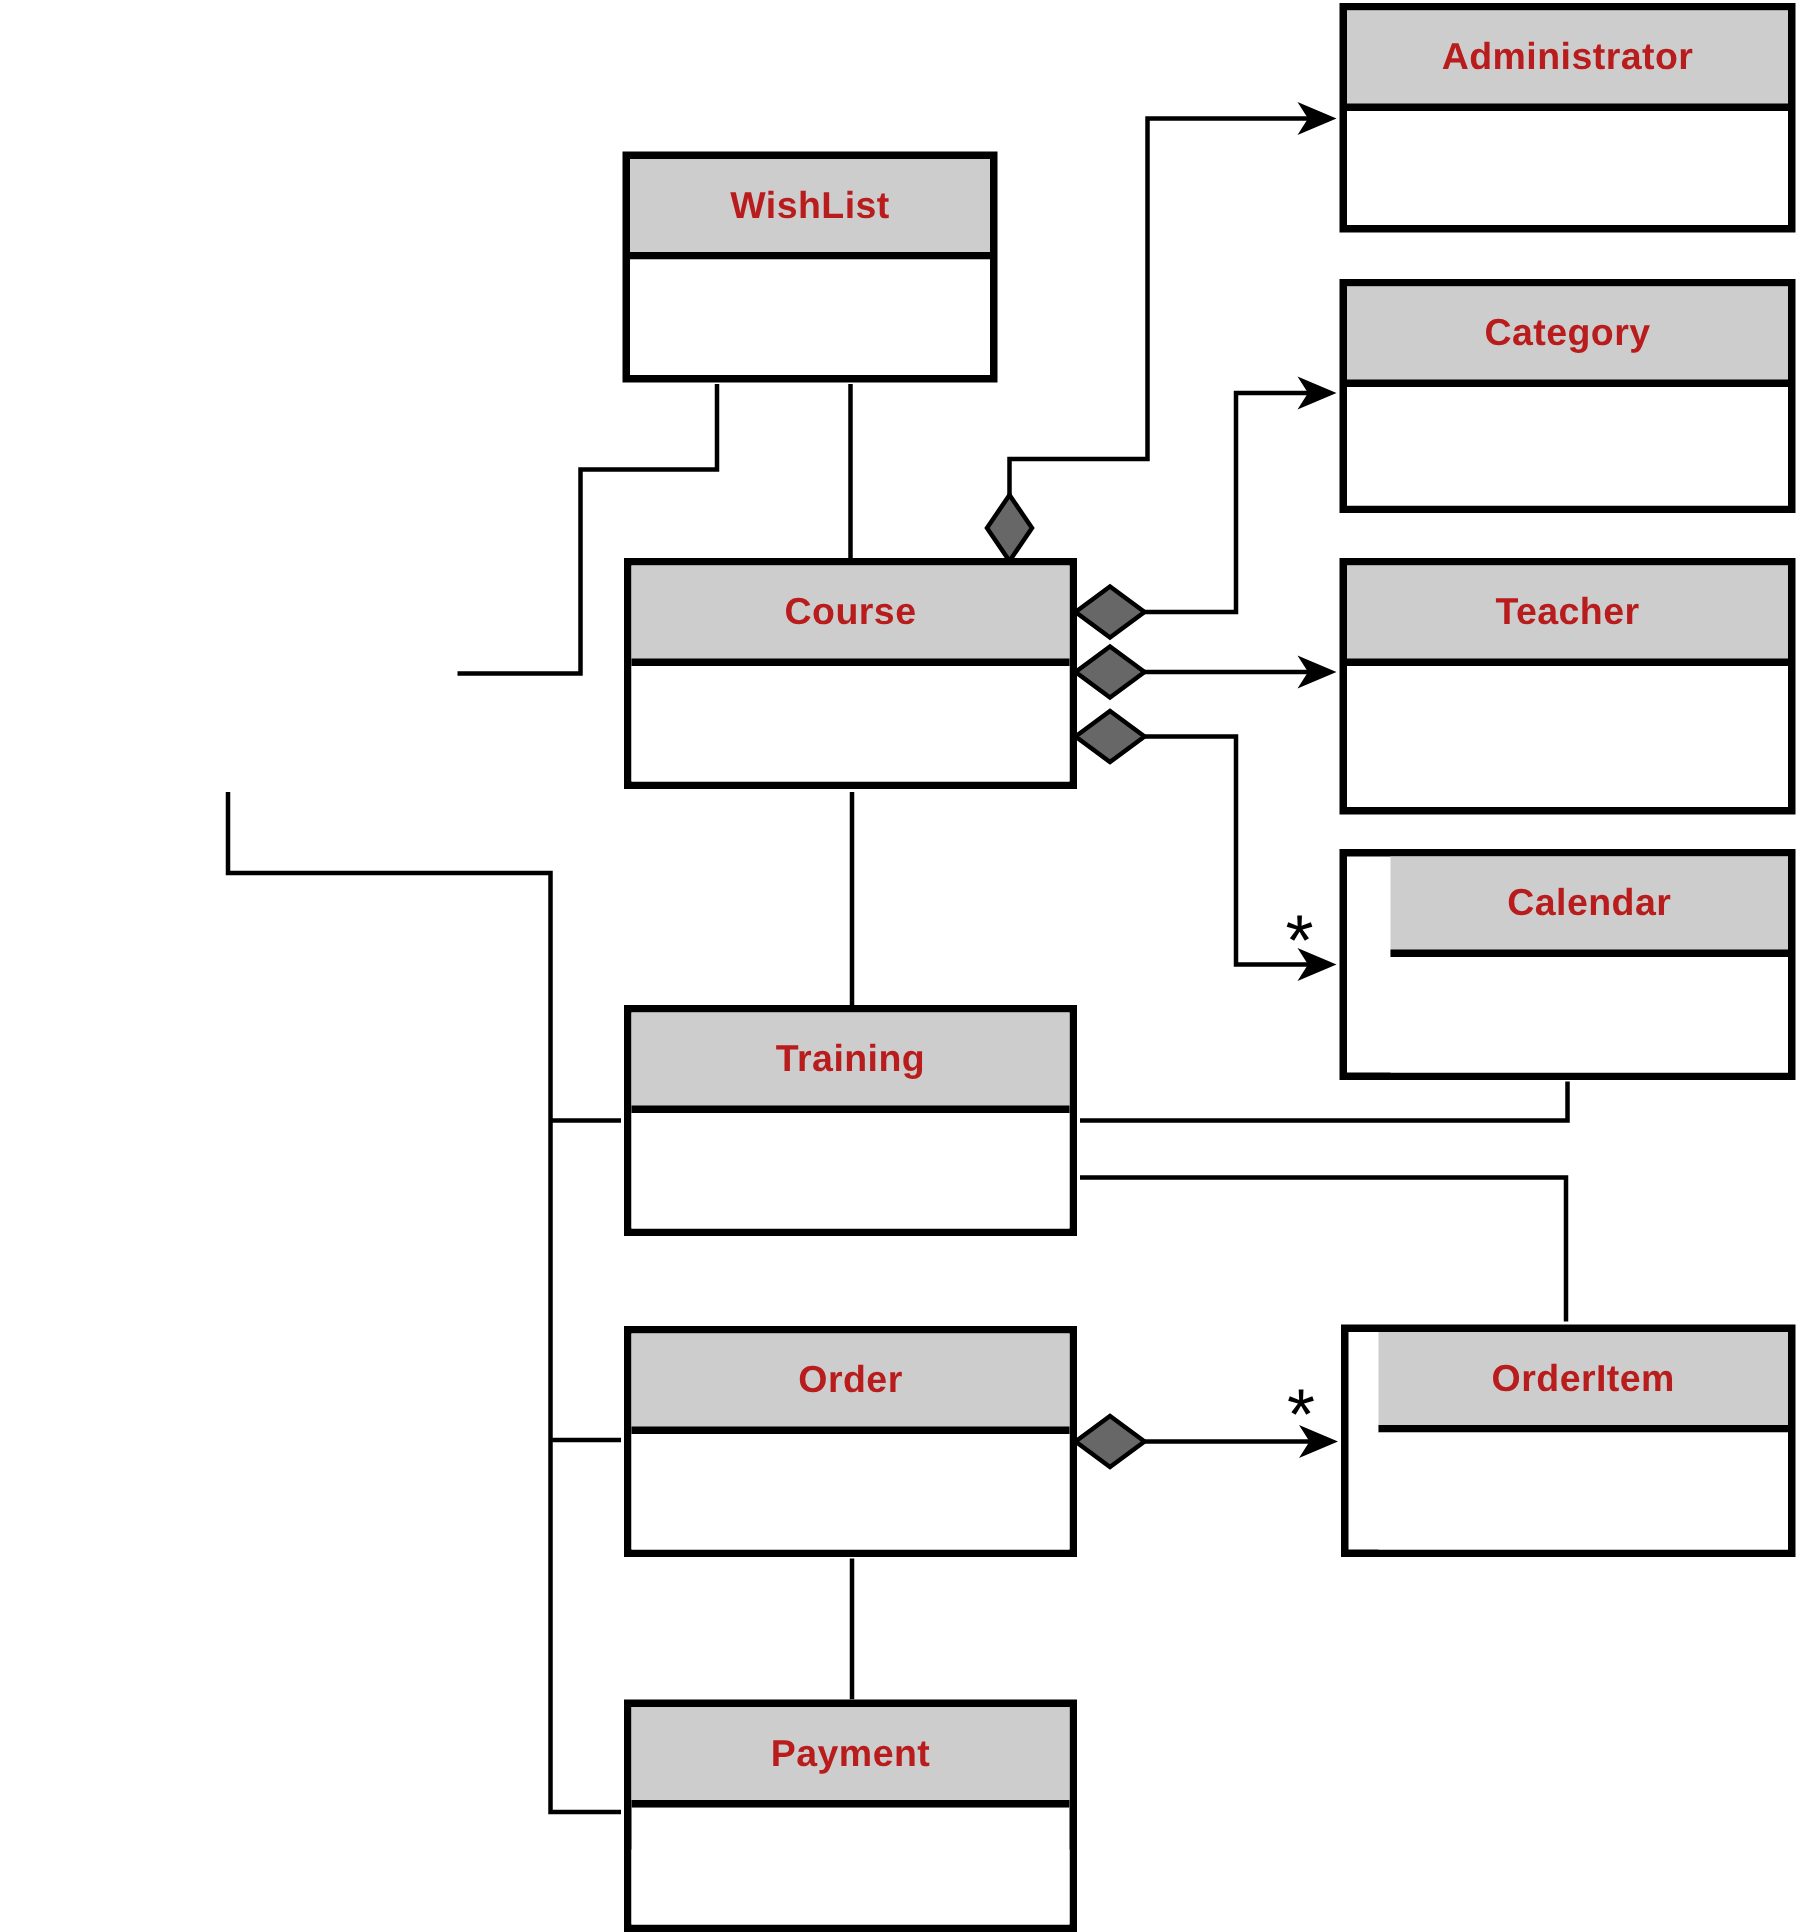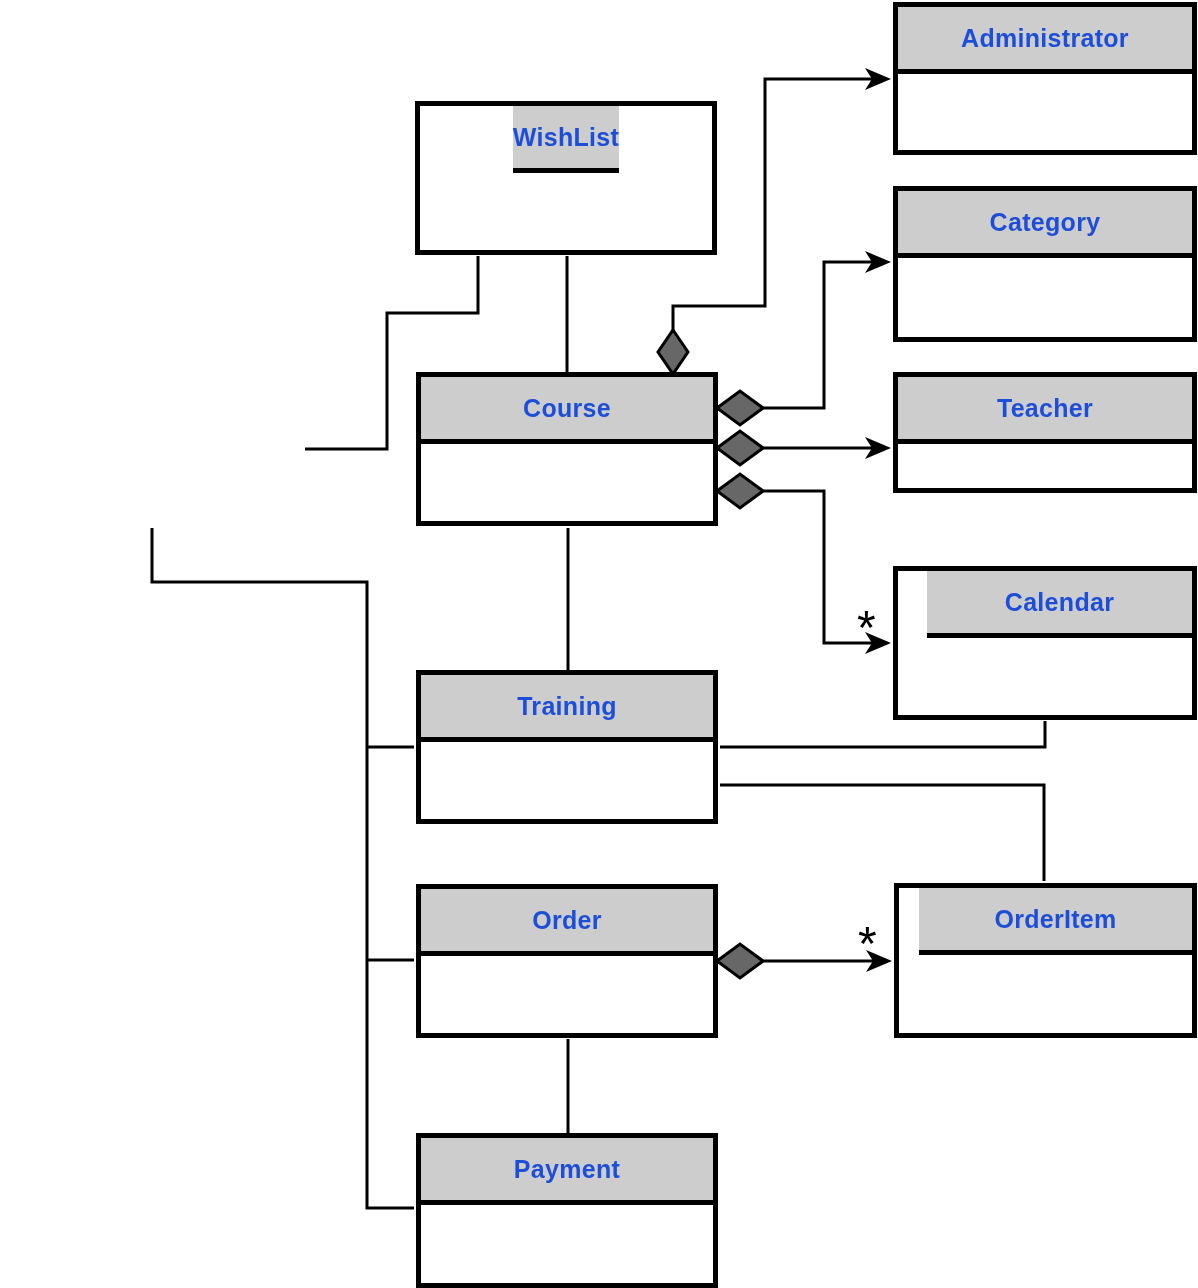--- a/index.html
+++ b/index.html
@@ -35,21 +35,21 @@
     flex: 0 0 62px;
     background: #cdcdcd;
     border-bottom: 5px solid #000000;
     display: flex;
     align-items: center;
     justify-content: center;
   }
   .class-title {
     font-size: 25px;
     font-weight: bold;
-    color: #1d4ed8;
+    color: #b91c1c;
     letter-spacing: 0.3px;
   }
   .class-body {
     flex: 1;
     background: #ffffff;
   }
   .multiplicity {
     position: absolute;
     font-size: 48px;
     line-height: 1;
@@ -101,21 +101,21 @@
     <path d="M568,1039 V1133" fill="none" stroke="#000" stroke-width="3"></path>
   </svg>
 
   <div class="class-box" style="left:893px; top:2px; width:304px; height:153px;">
     <div class="class-header">
       <span class="class-title">Administrator</span>
     </div>
     <div class="class-body"></div>
   </div>
 
-  <div class="class-box" style="left:415px; top:101px; width:302px; height:154px;align-items:center;">
+  <div class="class-box" style="left:415px; top:101px; width:250px; height:154px;">
     <div class="class-header">
       <span class="class-title">WishList</span>
     </div>
     <div class="class-body"></div>
   </div>
 
   <div class="class-box" style="left:893px; top:186px; width:304px; height:156px;">
     <div class="class-header">
       <span class="class-title">Category</span>
     </div>
@@ -123,21 +123,21 @@
   </div>
 
 
   <div class="class-box" style="left:416px; top:372px; width:302px; height:154px;">
     <div class="class-header">
       <span class="class-title">Course</span>
     </div>
     <div class="class-body"></div>
   </div>
 
-  <div class="class-box" style="left:893px; top:372px; width:304px; height:121px;gap:32px;">
+  <div class="class-box" style="left:893px; top:372px; width:304px; height:171px;gap:32px;">
     <div class="class-header">
       <span class="class-title">Teacher</span>
     </div>
     <div class="class-body"></div>
   </div>
 
   <div class="class-box" style="left:893px; top:566px; width:304px; height:154px;padding-left:29px;">
     <div class="class-header">
       <span class="class-title">Calendar</span>
     </div>

